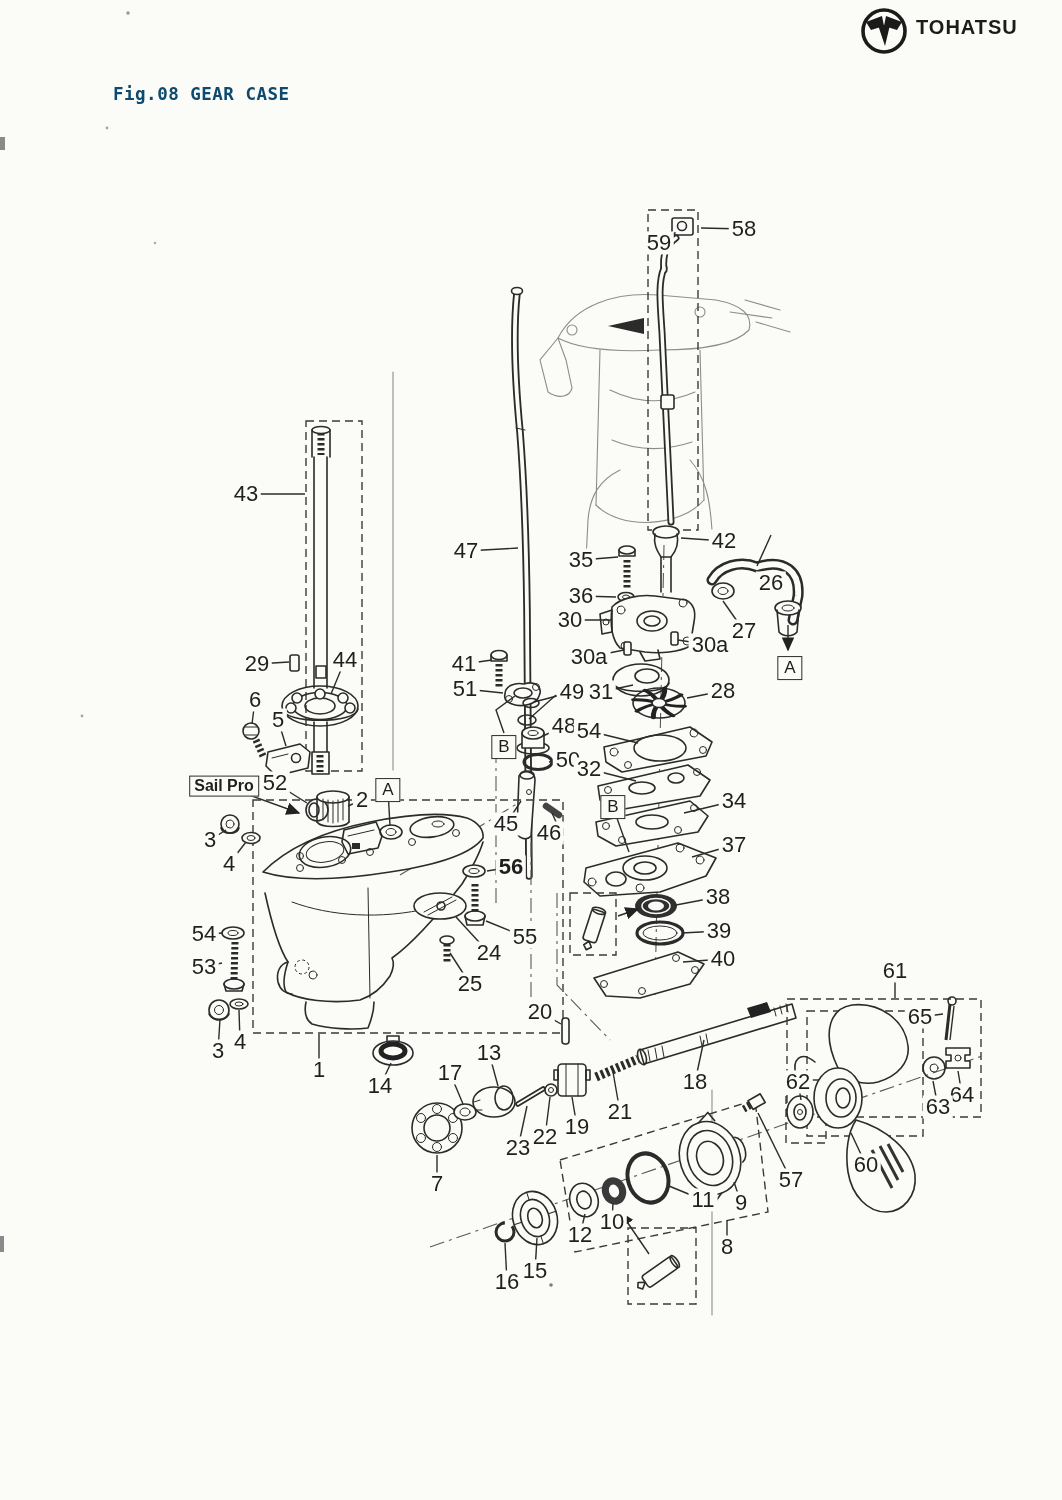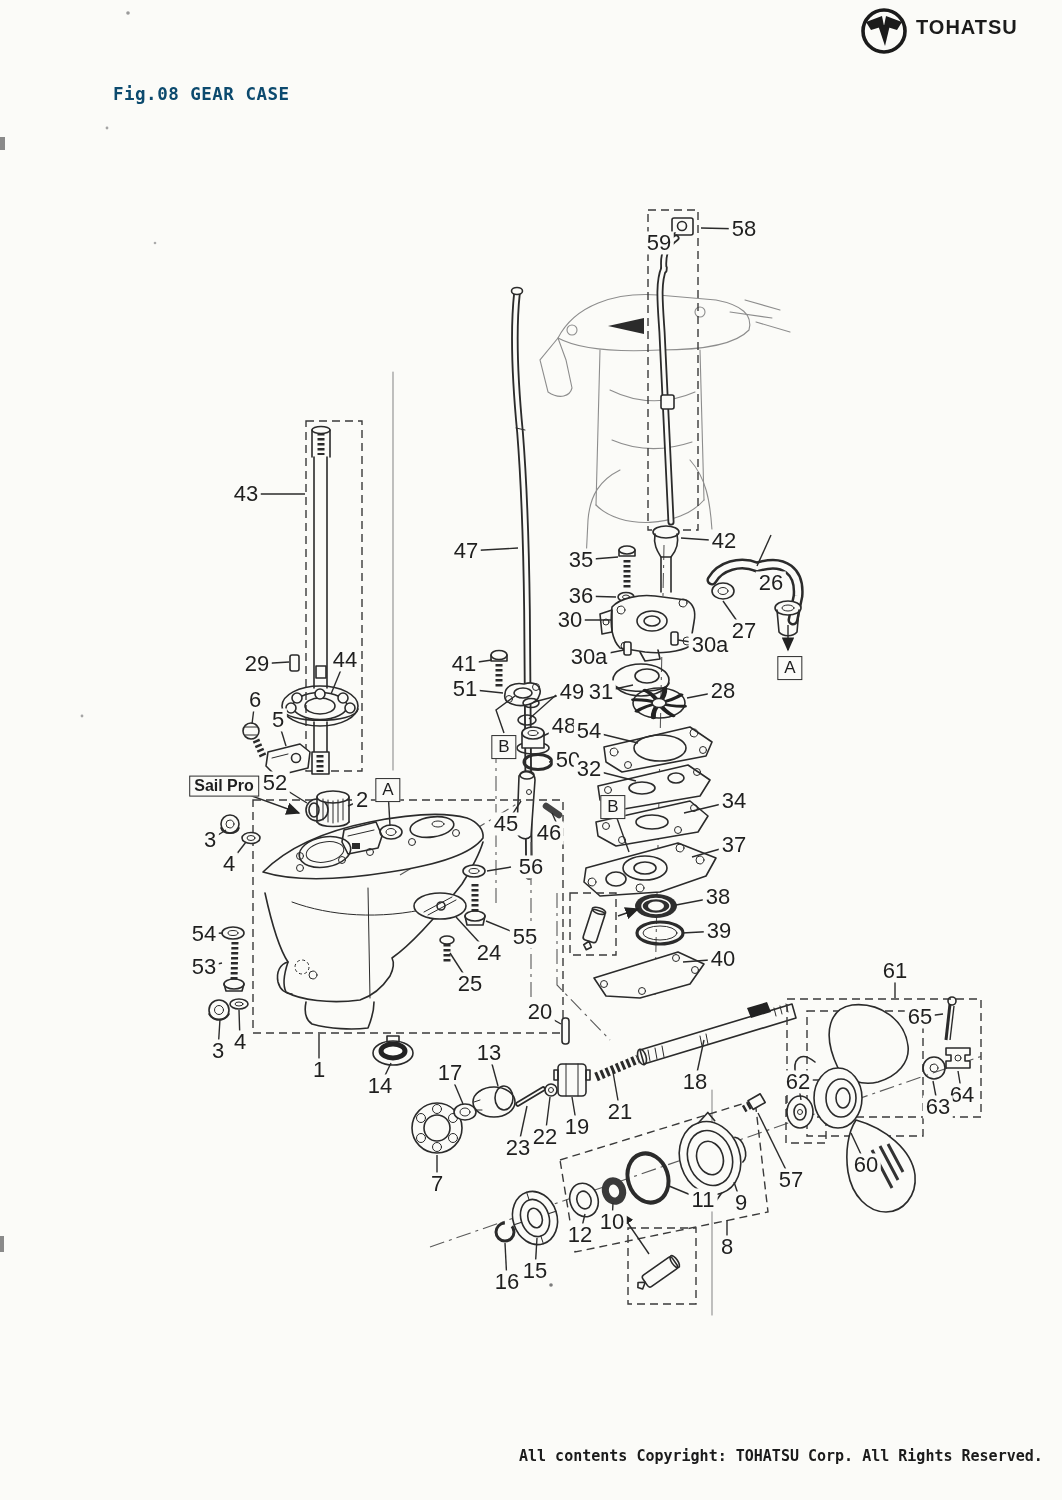--- a/index.html
+++ b/index.html
@@ -480,21 +480,20 @@
         <polyline points="556,695 529,719" class="leader"></polyline>
         <polyline points="504,733 496,710 515,696" class="leader"></polyline>
         <polyline points="788,625 788,650" class="leader" marker-end="url(#arw)"></polyline>
         <polyline points="618,916 638,909" class="leader" marker-end="url(#arw)"></polyline>
         <polyline points="649,1254 621,1213" class="leader" marker-end="url(#arw)"></polyline>
       </g>
 </svg>
 
 <div class="fig-title">Fig.08 GEAR CASE</div>
 <div class="logo-text">TOHATSU</div>
-<div class="copyright">All contents Copyright: TOHATSU Corp. All Rights Reserved.</div>
 
 <div class="callout" style="left: 744px; top: 229px;">58</div>
     <div class="callout" style="left: 659px; top: 243px;">59</div>
     <div class="callout" style="left: 246px; top: 494px;">43</div>
     <div class="callout" style="left: 466px; top: 551px;">47</div>
     <div class="callout" style="left: 581px; top: 560px;">35</div>
     <div class="callout" style="left: 581px; top: 596px;">36</div>
     <div class="callout" style="left: 570px; top: 620px;">30</div>
     <div class="callout" style="left: 724px; top: 541px;">42</div>
     <div class="callout" style="left: 771px; top: 565px; margin-top: 18px;">26</div>
@@ -518,21 +517,21 @@
     <div class="callout" style="left: 719px; top: 931px;">39</div>
     <div class="callout" style="left: 723px; top: 959px;">40</div>
     <div class="callout" style="left: 257px; top: 664px;">29</div>
     <div class="callout" style="left: 345px; top: 660px;">44</div>
     <div class="callout" style="left: 255px; top: 700px;">6</div>
     <div class="callout" style="left: 278px; top: 720px;">5</div>
     <div class="callout" style="left: 275px; top: 783px;">52</div>
     <div class="callout" style="left: 362px; top: 800px;">2</div>
     <div class="callout" style="left: 210px; top: 840px;">3</div>
     <div class="callout" style="left: 229px; top: 864px;">4</div>
-    <div class="callout" style="left: 531px; top: 867px;">56</div>
+    <div class="callout" style="left: 511px; top: 867px; font-weight: bold;">56</div>
     <div class="callout" style="left: 525px; top: 937px;">55</div>
     <div class="callout" style="left: 489px; top: 953px;">24</div>
     <div class="callout" style="left: 470px; top: 984px;">25</div>
     <div class="callout" style="left: 204px; top: 934px;">54</div>
     <div class="callout" style="left: 204px; top: 967px;">53</div>
     <div class="callout" style="left: 218px; top: 1051px;">3</div>
     <div class="callout" style="left: 240px; top: 1042px;">4</div>
     <div class="callout" style="left: 319px; top: 1070px;">1</div>
     <div class="callout" style="left: 380px; top: 1086px;">14</div>
     <div class="callout" style="left: 895px; top: 971px;">61</div>

